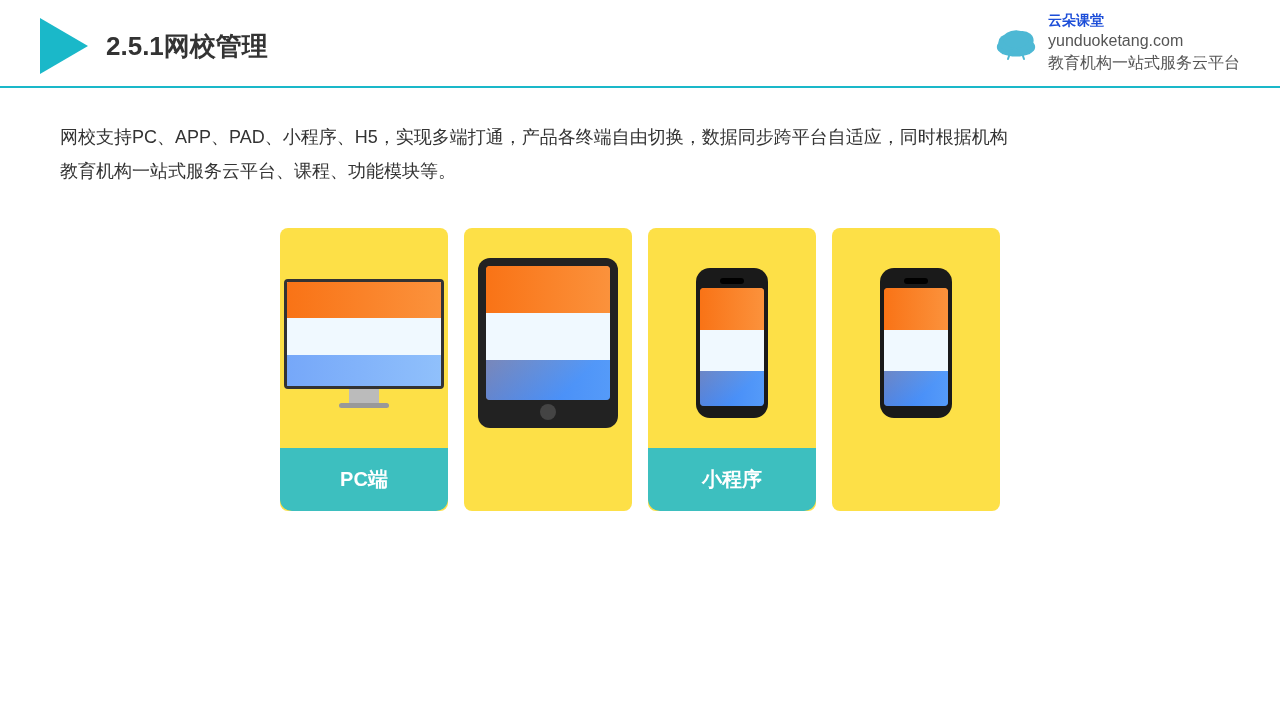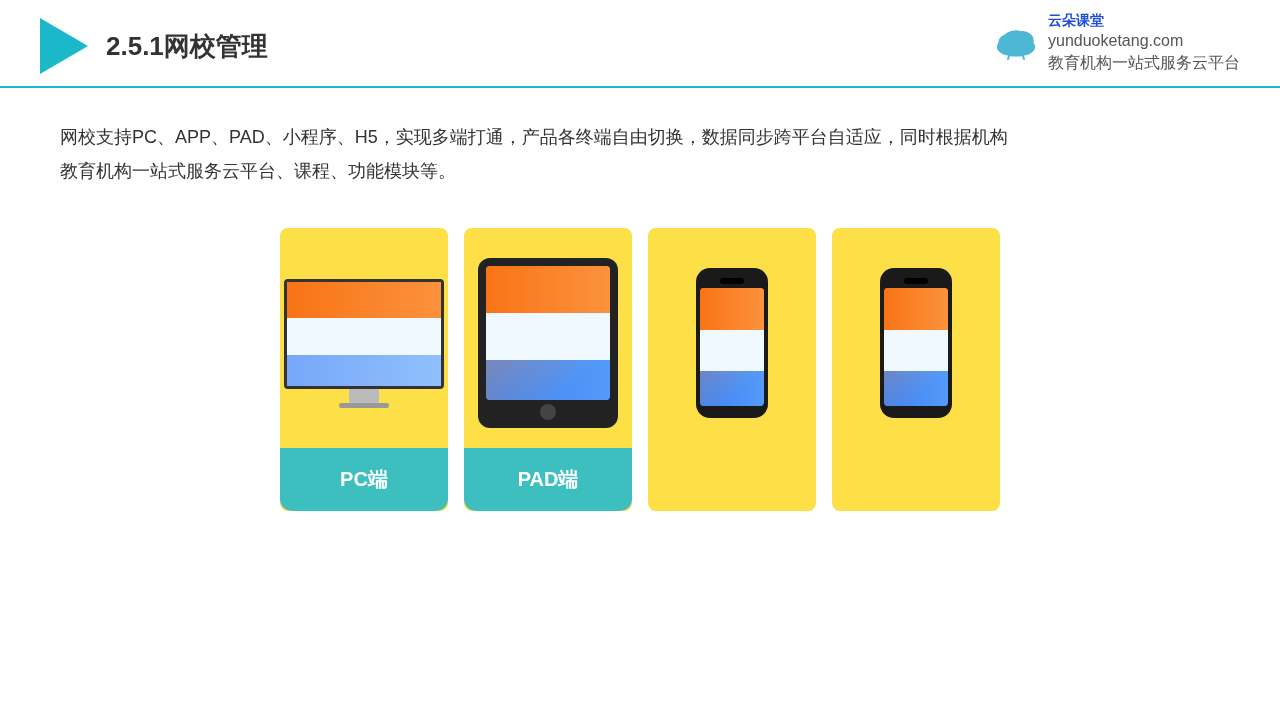--- a/index.html
+++ b/index.html
@@ -279,36 +279,36 @@
     <div class="card-image-area">
       <div class="tablet-frame">
         <div class="tablet-screen">
           <div class="screen-content">
             <div class="screen-mid"></div>
           </div>
         </div>
         <div class="tablet-home"></div>
       </div>
     </div>
-    <div class="card-label">PAD端</div>
   </div>
 
   <div class="card">
     <div class="card-image-area">
       <div class="phone">
         <div class="phone-frame">
           <div class="phone-notch"></div>
           <div class="phone-screen">
             <div class="screen-content">
               <div class="screen-mid"></div>
             </div>
           </div>
         </div>
       </div>
     </div>
+    <div class="card-label">小程序</div>
   </div>
 
   <div class="card">
     <div class="card-image-area">
       <div class="phone">
         <div class="phone-frame">
           <div class="phone-notch"></div>
           <div class="phone-screen">
             <div class="screen-content">
               <div class="screen-mid"></div>

